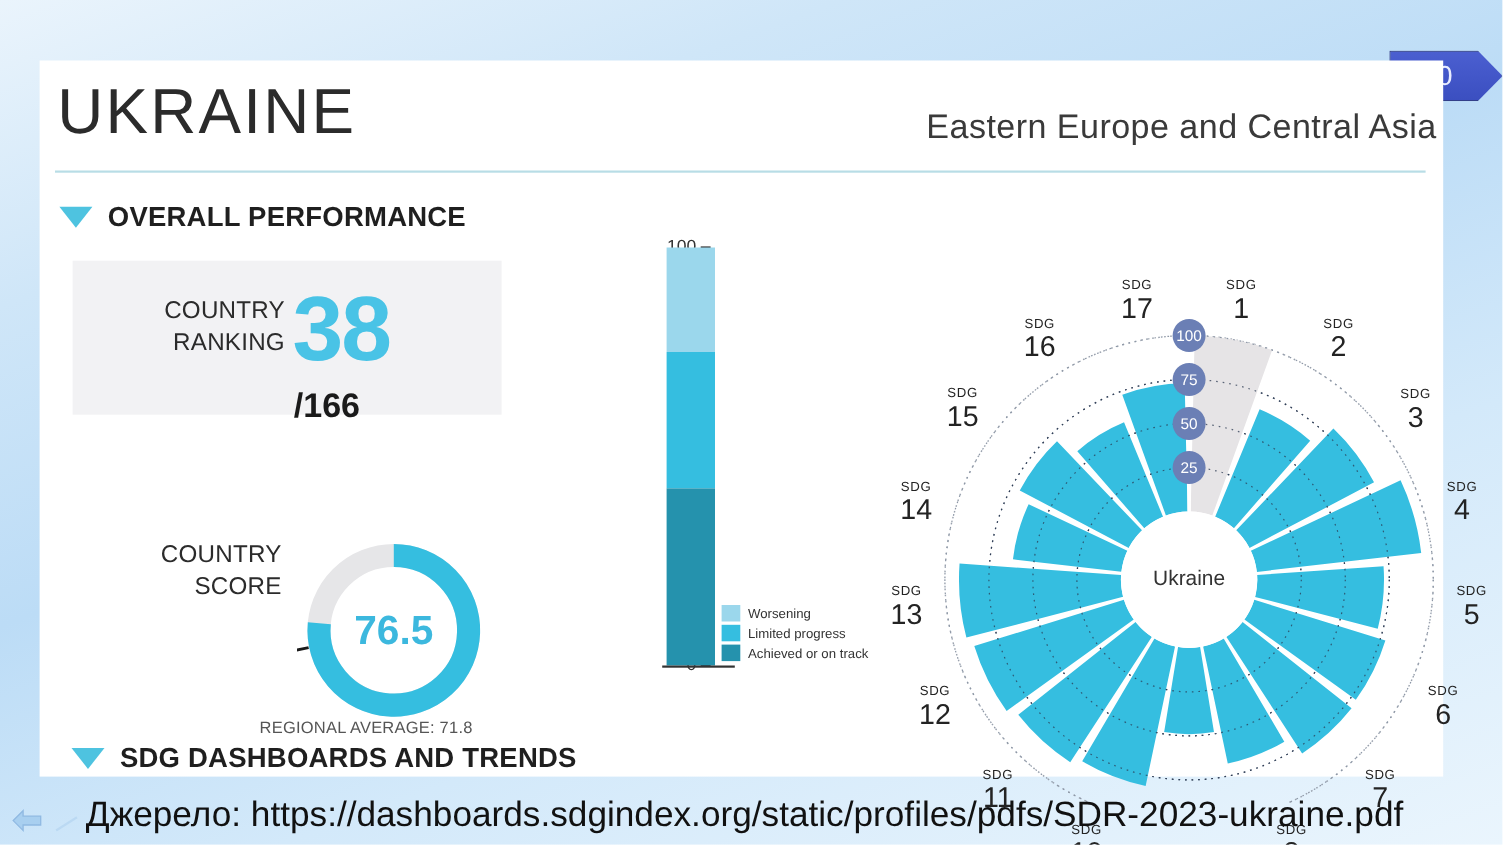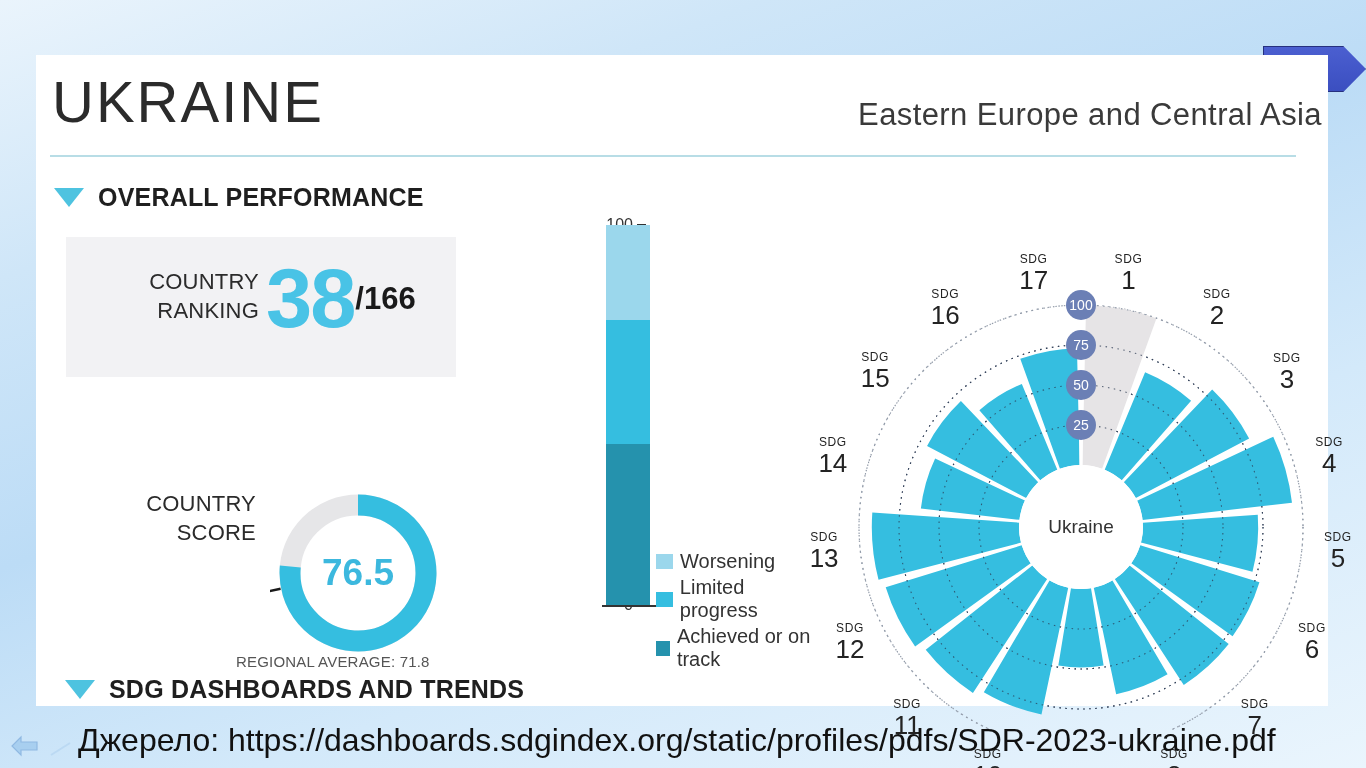--- a/index.html
+++ b/index.html
@@ -42,21 +42,20 @@
     padding-right: 16px;
     color: #e9edff;
     font-size: 25px;
   }
   
   #card {
     position: absolute;
     left: 36px; top: 55px;
     width: 1276px; height: 651px;
     background: #ffffff;
-    padding-left: 16px;
   }
   
   #hdr-country {
     position: absolute; left: 16px; top: 18px;
     font-size: 58px; font-weight: 300;
     color: #2b2b2b; letter-spacing: 2px;
     line-height: 1;
   }
   #hdr-region {
     position: absolute; right: 6px; top: 42px;
@@ -93,21 +92,21 @@
     background: #f2f2f4;
   }
   #rank-label {
     position: absolute; left: 18px; top: 30px;
     width: 175px; text-align: right;
     font-size: 22px; color: #2b2b2b;
     line-height: 1.32; letter-spacing: 0.2px;
   }
   #rank-value {
     position: absolute; left: 200px; top: 10px;
-    display: flex; align-items: center;
+    display: flex; align-items: flex-start; flex-direction: column;
   }
   #rank-num {
     font-size: 83px; font-weight: bold;
     color: #49c3e6; letter-spacing: -2px; line-height: 1.25;
   }
   #rank-total {
     font-size: 31px; font-weight: bold;
     color: #1a1a1a; margin-left: 1px;
   }
   
@@ -154,21 +153,21 @@
   #bar-baseline {
     position: absolute; left: 76px; top: 380px;
     width: 66px; height: 2px; background: #333;
   }
   #bar-legend {
     position: absolute; left: 130px; top: 325px;
     display: flex; flex-direction: column; gap: 3px;
   }
   .leg-row { display: flex; align-items: center; gap: 7px; }
   .leg-sw { width: 17px; height: 15px; }
-  .leg-tx { font-size: 20px; color: #333; }
+  .leg-tx { font-size: 12px; color: #333; }
   
   #radar { position: absolute; left: 770px; top: 175px; width: 550px; height: 500px; }
   .sdg-lbl {
     position: absolute;
     text-align: center;
     transform: translate(-50%, -50%);
     color: #232323;
     line-height: 1;
   }
   .sdg-lbl .s { display: block; font-size: 12px; letter-spacing: 0.6px; margin-bottom: 2px; }

